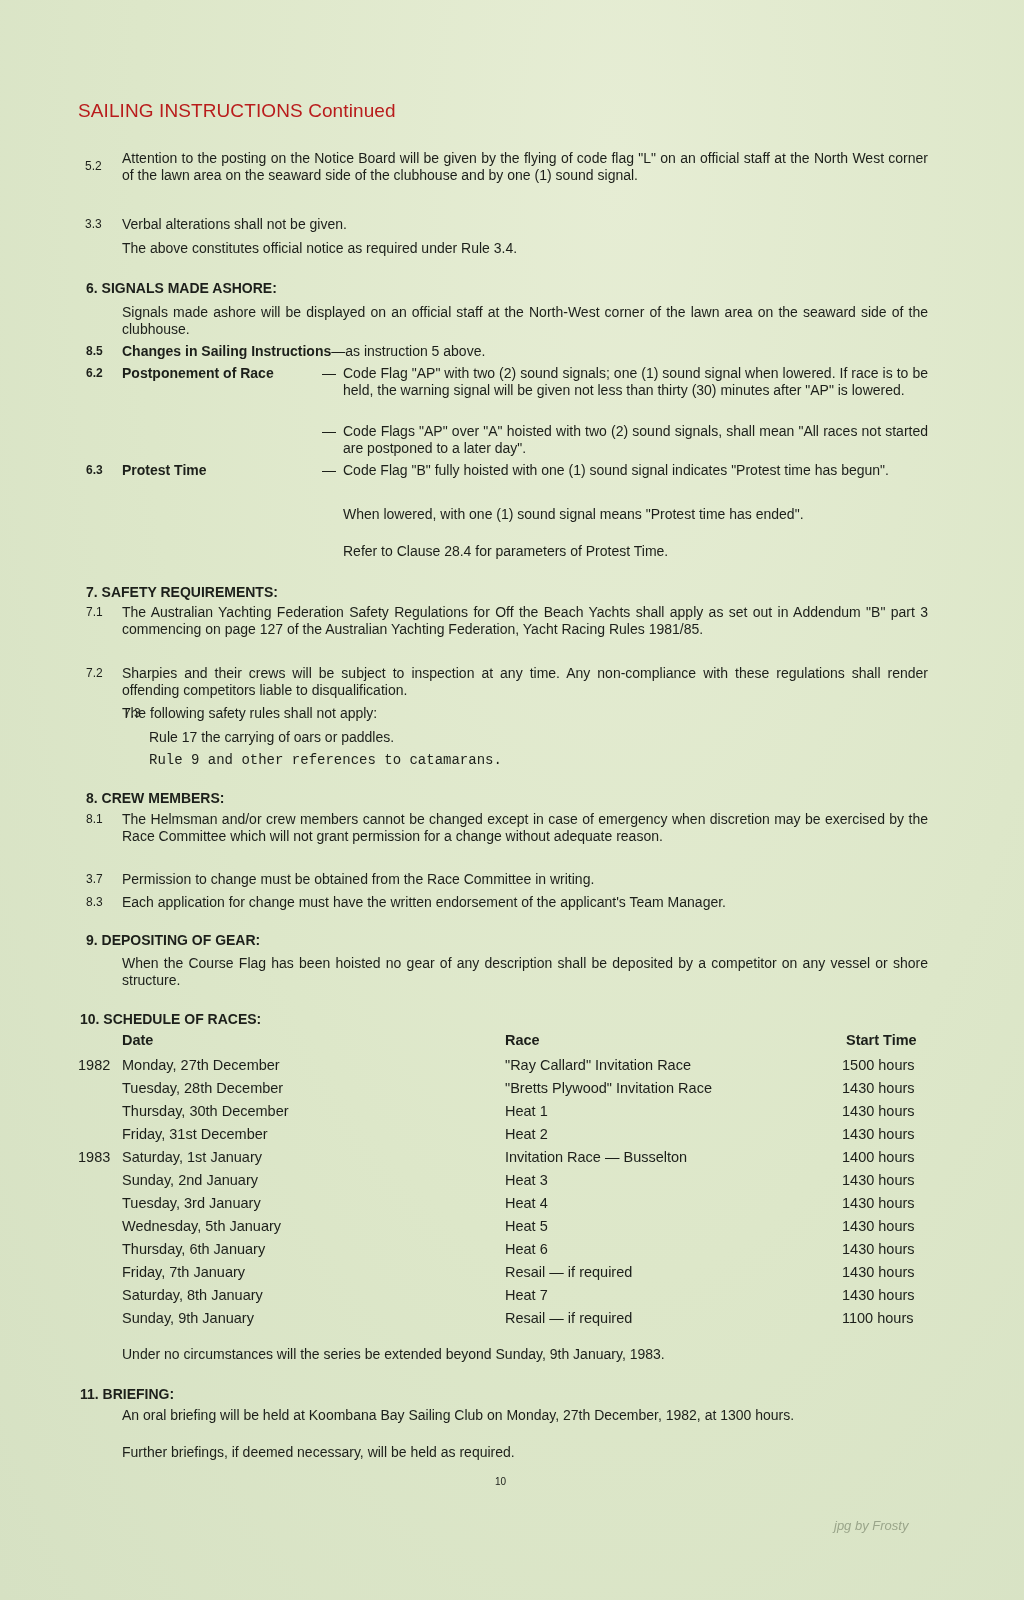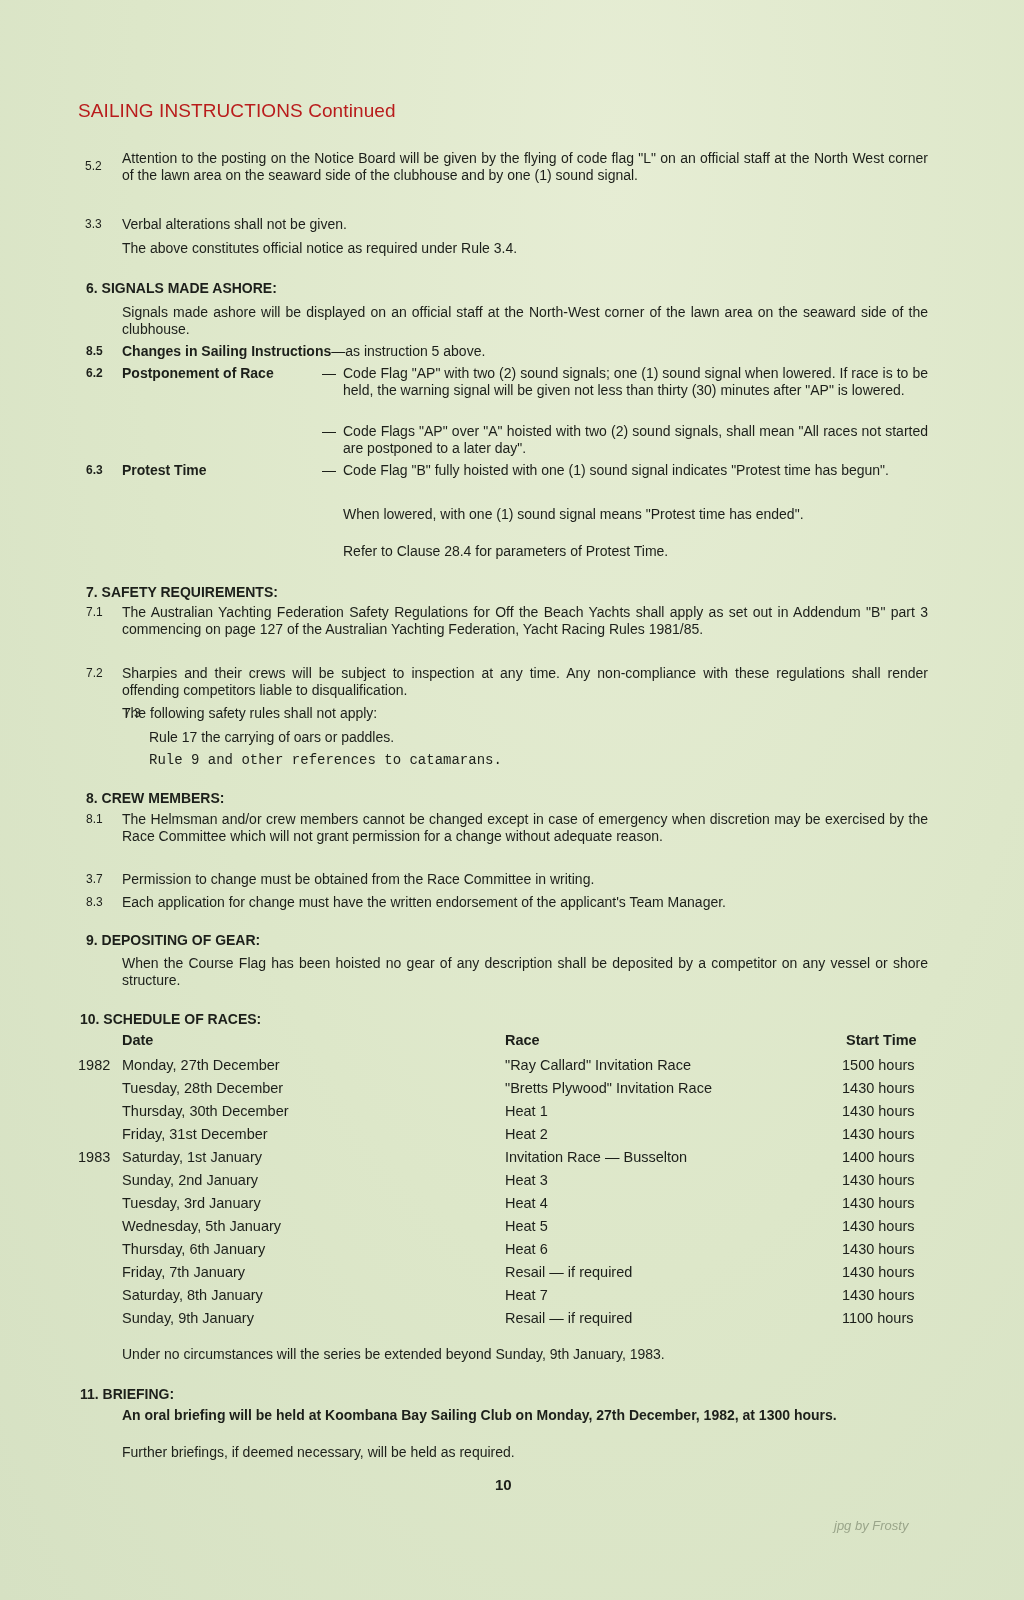--- a/index.html
+++ b/index.html
@@ -16,21 +16,21 @@
       position: absolute; left: 78px; top: 100px;
       font-size: 19px; letter-spacing: 0.1px; color: #b91c1c;
     }
     .abs { position: absolute; }
     .num { position: absolute; font-size: 12px; line-height: 17px; }
     .bold { font-weight: bold; }
     .heading { font-size: 14px; font-weight: bold; line-height: 17px; }
     .text-block { position: absolute; font-size: 14px; line-height: 17px; text-align: justify; }
     .sched { position: absolute; font-size: 14.5px; line-height: 23px; }
     .sched div { height: 23px; white-space: nowrap; }
-    .footer-num { position: absolute; left: 495px; top: 1476px; font-size: 15px; font-weight: bold; }
+    .footer-num { position: absolute; left: 495px; top: 1476px; font-size: 10px; font-weight: normal; }
     .watermark { position: absolute; left: 834px; top: 1518px; font-size: 13px; font-style: italic; color: #9aa58a; }
   </style>
 </head>
 <body>
 
 <div class="page">
 
   <div class="title">SAILING INSTRUCTIONS Continued</div>
 
   <div>
@@ -154,19 +154,19 @@
         <div>1430 hours</div>
         <div>1430 hours</div>
         <div>1100 hours</div>
       </div>
 
     <div class="text-block" style="left:122px; top:1346px; width:806px;">Under no circumstances will the series be extended beyond Sunday, 9th January, 1983.</div>
   </div>
 
   <div>
     <div class="heading abs" style="left:80px; top:1386px;">11. BRIEFING:</div>
-    <div class="text-block" style="left:122px; top:1407px; width:806px;font-weight:bold;">An oral briefing will be held at Koombana Bay Sailing Club on Monday, 27th December, 1982, at 1300 hours.</div>
+    <div class="text-block" style="left:122px; top:1407px; width:806px;">An oral briefing will be held at Koombana Bay Sailing Club on Monday, 27th December, 1982, at 1300 hours.</div>
     <div class="text-block" style="left:122px; top:1444px; width:806px;">Further briefings, if deemed necessary, will be held as required.</div>
   </div>
 
   <div class="footer-num">10</div>
   <div class="watermark">jpg by Frosty</div>
 </div>
 
 </body></html>

